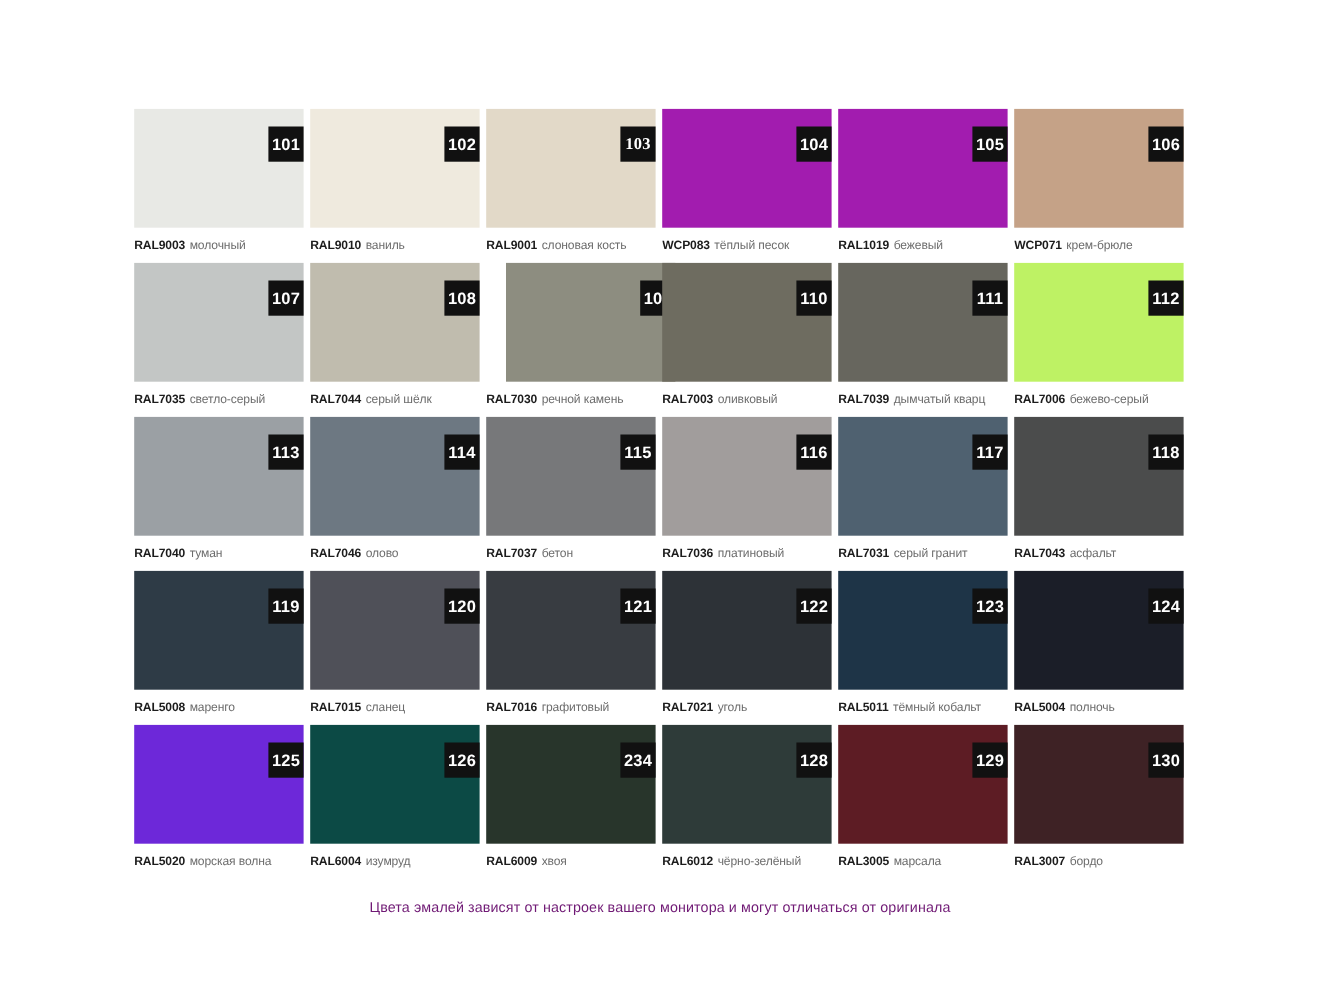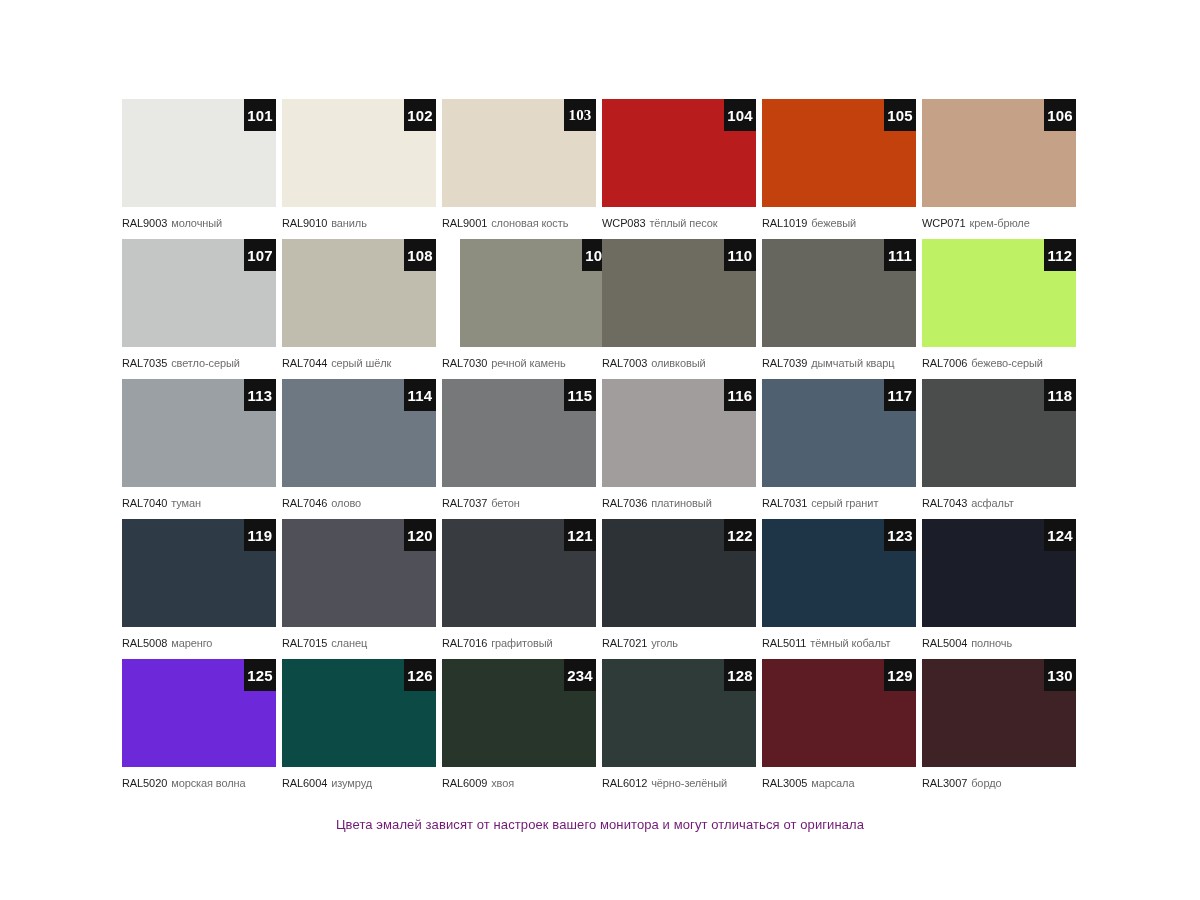--- a/index.html
+++ b/index.html
@@ -44,21 +44,21 @@
 
   .swatch-chip {
     position: relative;
     width: 154px;
     height: 108px;
     box-sizing: border-box;
   }
 
   .swatch-badge {
     position: absolute;
-    top: 0;
+    top: 16px;
     right: 0;
     width: 32px;
     height: 32px;
     background: #111111;
     color: #ffffff;
     font-size: 15px;
     font-weight: 700;
     letter-spacing: 0.2px;
     display: flex;
     align-items: center;
@@ -70,21 +70,21 @@
     height: 32px;
     display: flex;
     align-items: center;
     white-space: nowrap;
     font-size: 11px;
     line-height: 1;
     overflow: hidden;
   }
 
   .swatch-code {
-    font-weight: 400;
+    font-weight: 700;
     color: #1c1c1c;
     letter-spacing: -0.1px;
   }
 
   .swatch-name {
     font-weight: 400;
     color: #6d6d6d;
     margin-left: 4px;
     letter-spacing: -0.1px;
   }
@@ -127,30 +127,30 @@
       <div class="swatch-cell">
         <div class="swatch-chip" style="background: rgb(226, 217, 200); font-family: Liberation Serif, serif;">
           <div class="swatch-badge">103</div>
         </div>
         <div class="swatch-caption">
           <span class="swatch-code">RAL9001</span>
           <span class="swatch-name">слоновая кость</span>
         </div>
       </div>
       <div class="swatch-cell">
-        <div class="swatch-chip" style="background: #b91c1c;">
+        <div class="swatch-chip" style="background: #a21caf;">
           <div class="swatch-badge">104</div>
         </div>
         <div class="swatch-caption">
           <span class="swatch-code">WCP083</span>
           <span class="swatch-name">тёплый песок</span>
         </div>
       </div>
       <div class="swatch-cell">
-        <div class="swatch-chip" style="background: #c2410c; padding-left: 40px;">
+        <div class="swatch-chip" style="background: #a21caf; padding-left: 40px;">
           <div class="swatch-badge">105</div>
         </div>
         <div class="swatch-caption">
           <span class="swatch-code">RAL1019</span>
           <span class="swatch-name">бежевый</span>
         </div>
       </div>
       <div class="swatch-cell">
         <div class="swatch-chip" style="background: rgb(197, 162, 135);">
           <div class="swatch-badge">106</div>

